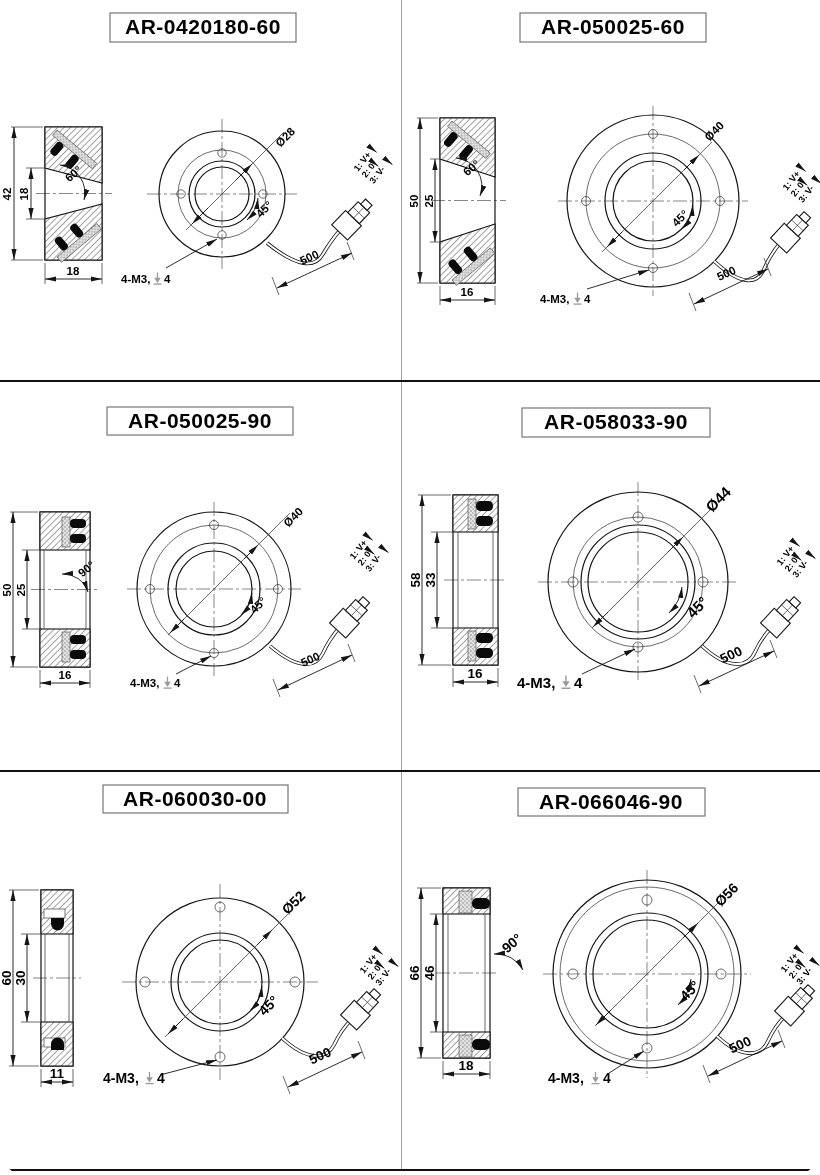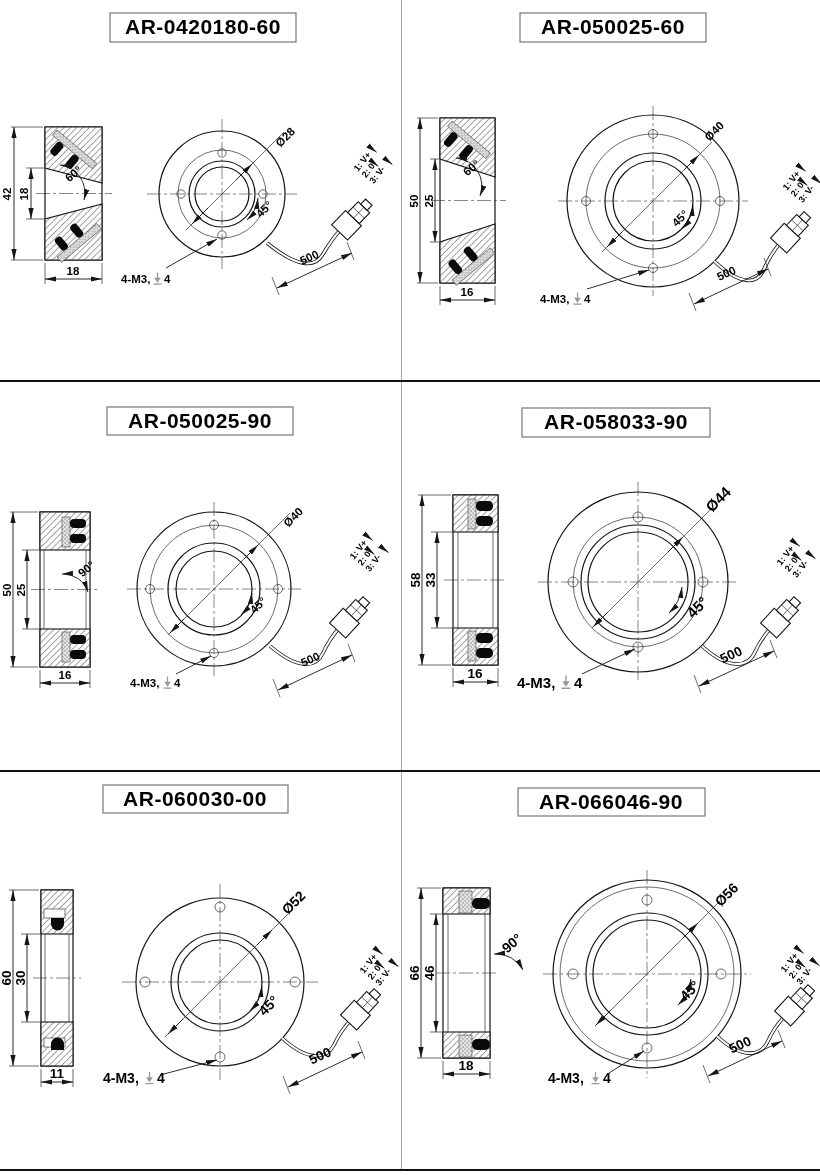--- a/index.html
+++ b/index.html
@@ -1,18 +1,18 @@
 <!DOCTYPE html>
 <html><head>
 <meta charset="utf-8">
 <style>
   html,body { margin:0; padding:0; background:#fff; }
   .page {
     position:relative; width:820px; height:1175px; background:#fff;
-    font-family:"Liberation Sans", sans-serif; overflow:hidden;
+    font-family:"Liberation Sans", sans-serif; overflow:hidden;border-radius:26px;
   }
   .vdiv { position:absolute; left:401px; top:0; width:1px; height:1169px; background:#a0a0a0; }
   .hdiv { position:absolute; left:0; width:820px; height:2px; background:#111; }
   svg.panel { position:absolute; overflow:hidden; }
   .ln   { stroke:#151515; stroke-width:1.2; fill:none; }
   .tn   { stroke:#3a3a3a; stroke-width:0.75; fill:none; }
   .cl   { stroke:#555; stroke-width:0.7; fill:none; stroke-dasharray:14 3 3 3; }
   .dim  { stroke:#151515; stroke-width:0.9; fill:none; }
   .hatch{ fill:url(#hatch); stroke:#151515; stroke-width:1.1; }
   .speck{ fill:url(#speck); stroke:#444; stroke-width:0.6; }

